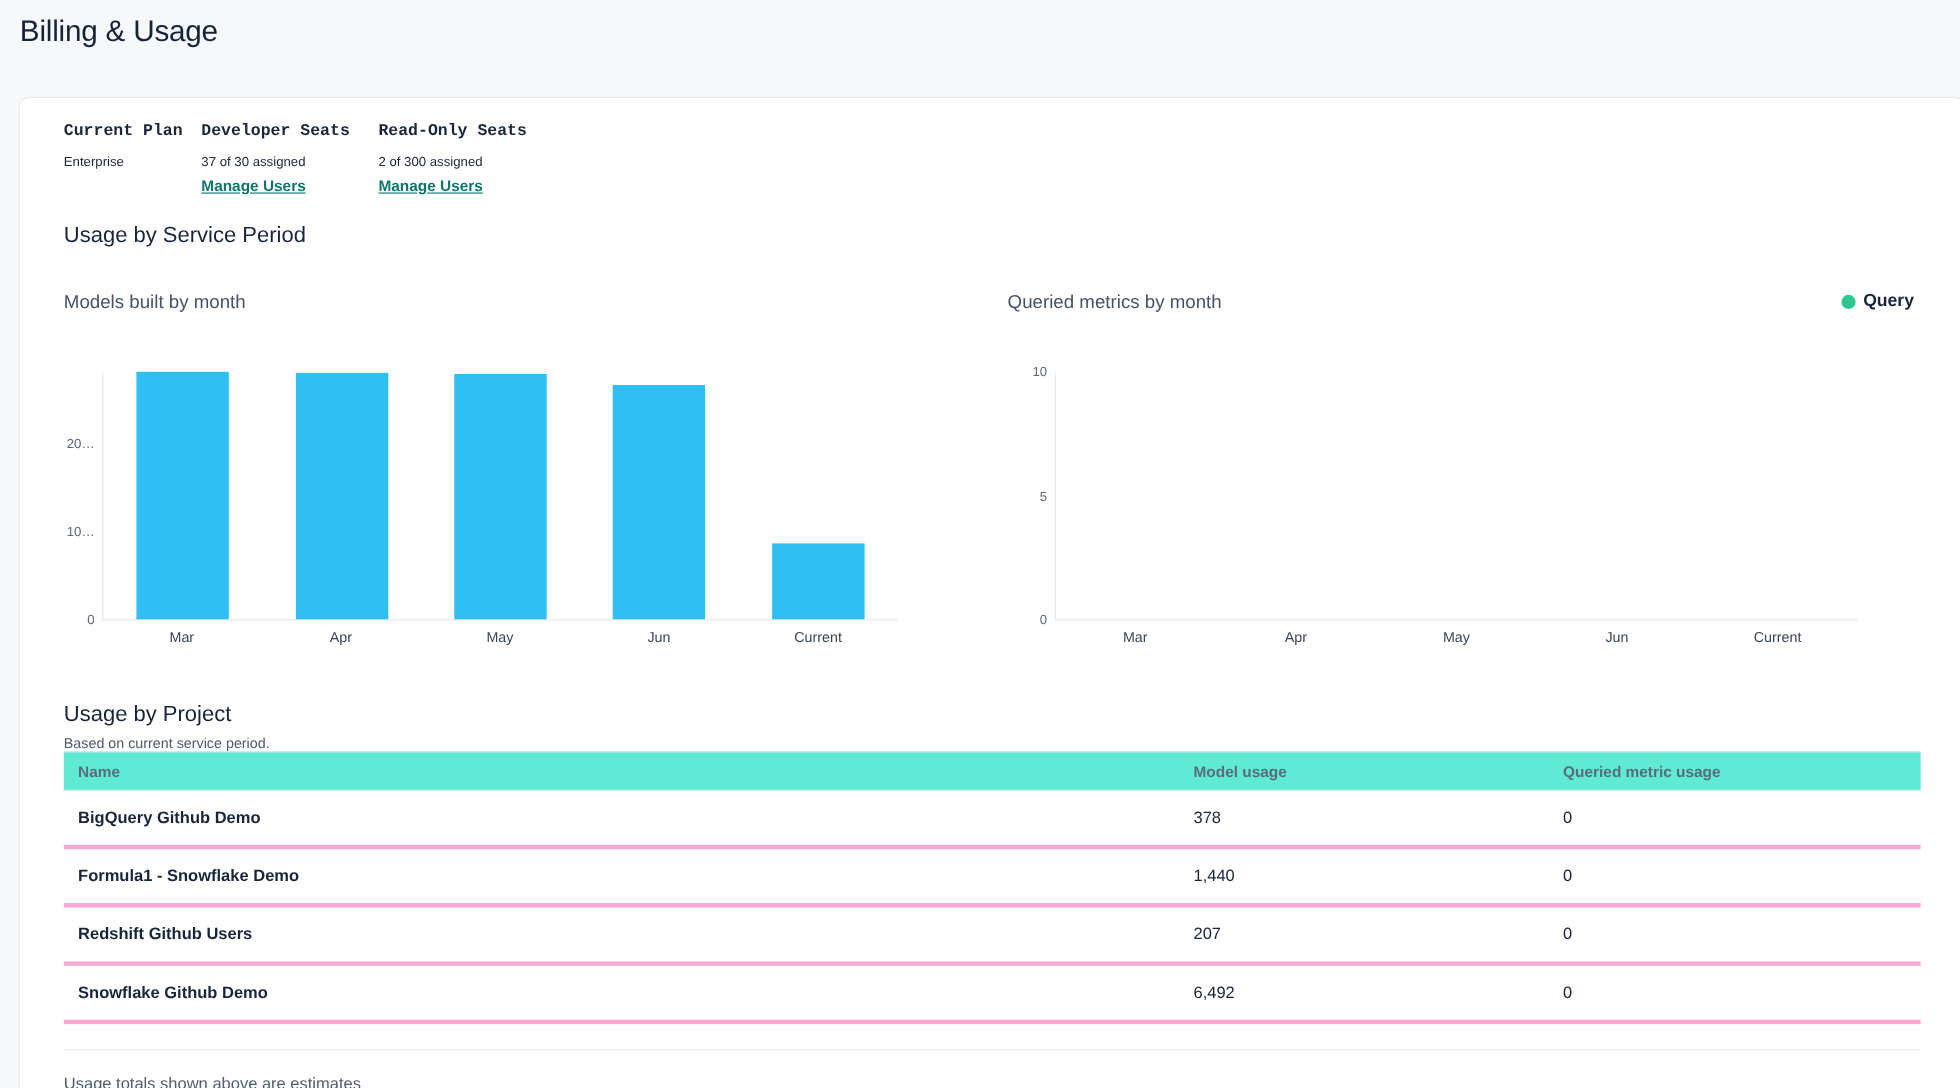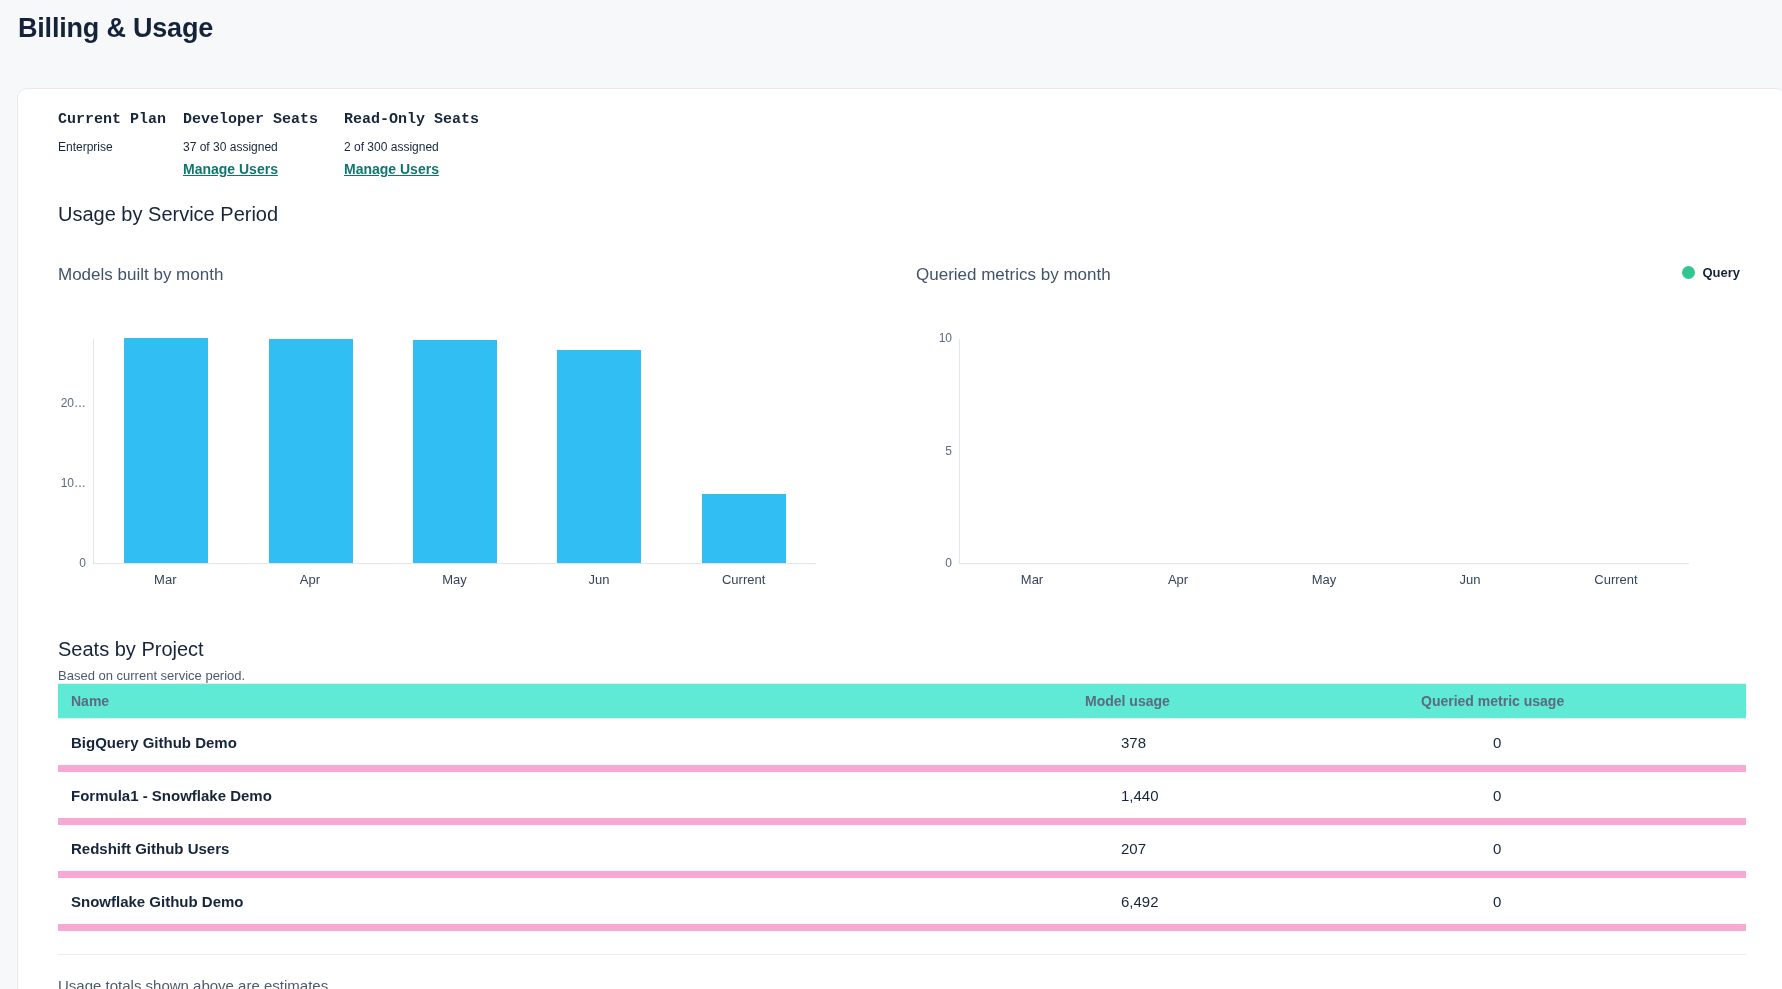--- a/index.html
+++ b/index.html
@@ -5,21 +5,21 @@
   * { margin:0; padding:0; box-sizing:border-box; }
   html,body { width:1782px; height:989px; overflow:hidden; }
   body {
     font-family:"Liberation Sans", sans-serif;
     background:#f7f8f9;
     color:#18263b;
     position:relative;
   }
   .page-title {
     position:absolute; left:18px; top:13px;
-    font-size:27px; font-weight:700; color:#14223a; letter-spacing:-0.2px;
+    font-size:27px; font-weight:400; color:#14223a; letter-spacing:-0.2px;
   }
   .card {
     position:absolute; left:17px; top:88px;
     width:calc(100% - 13px); height:1100px;
     background:#ffffff; border:1px solid #e7e9ec; border-radius:10px;
   }
   
   .seats { position:absolute; left:40px; top:22px; display:flex; }
   .seat-col { display:flex; flex-direction:column; }
   .seat-col.c1 { width:125px; }
@@ -28,21 +28,21 @@
   .seat-value { font-size:12px; color:#18263b; }
   .seat-link { margin-top:7px; font-size:14px; font-weight:600; color:#0f766e; text-decoration:underline; cursor:pointer; width:max-content; }
   
   .section-title { position:absolute; left:40px; font-size:20px; font-weight:500; color:#16253b; }
   .svc-period { top:114px; }
   .chart-title { position:absolute; top:176px; font-size:17px; font-weight:400; color:#44536a; }
   .chart-title.left { left:40px; }
   .chart-title.right { left:898px; }
   .legend { position:absolute; top:176px; right:45px; display:flex; align-items:center; gap:7px; cursor:pointer; }
   .legend-dot { width:13px; height:13px; border-radius:50%; background:#2fc78f; }
-  .legend-label { font-size:13px; font-weight:700; color:#16253b; }
+  .legend-label { font-size:16px; font-weight:700; color:#16253b; }
   
   .chart { position:absolute; top:250px; }
   .chart.models { left:75px; width:723px; }
   .chart.metrics { left:941px; width:730px; }
   .plot {
     position:relative; height:225px; width:100%;
     border-left:1px solid #e2e5e9; border-bottom:1px solid #e2e5e9;
   }
   .bars { position:absolute; left:0; right:0; top:0; bottom:0; display:flex; align-items:flex-end; }
   .slot { flex:1; display:flex; justify-content:center; align-items:flex-end; height:100%; }
@@ -56,21 +56,21 @@
   
   .proj-title { top:549px; }
   .proj-subtitle { position:absolute; left:40px; top:579px; font-size:13px; color:#4c5a6b; }
   .table { position:absolute; left:40px; top:594px; width:1688px; }
   .trow { display:grid; grid-template-columns:1027px 336px auto; align-items:center; }
   .thead {
     height:36px; background:#5eead4;
     border-top:1px solid #e9ebee; border-bottom:1px solid #e9ebee;
   }
   .thead > div { font-size:14px; font-weight:600; color:#5b6b7d; }
-  .tbody-row { height:53px; border-bottom:7px solid #f9a8d4;gap:36px; }
+  .tbody-row { height:53px; border-bottom:4px solid #f9a8d4; }
   .cell-name { padding-left:13px; font-size:15px; font-weight:700; color:#16253b; }
   .cell-num { font-size:15px; color:#16253b; }
   .table-footer { height:24px; border-bottom:1px solid #e9ebee; }
   .footnote { position:absolute; left:40px; top:888px; font-size:15px; color:#4e5d6e; }
 </style>
 </head>
 <body>
 
 <h1 class="page-title">Billing &amp; Usage</h1>
 
@@ -160,21 +160,21 @@
       </div>
     <div class="xlabels">
         <div class="xlab">Mar</div>
         <div class="xlab">Apr</div>
         <div class="xlab">May</div>
         <div class="xlab">Jun</div>
         <div class="xlab">Current</div>
       </div>
   </div>
 
-  <div class="section-title proj-title">Seats by Project</div>
+  <div class="section-title proj-title">Usage by Project</div>
   <div class="proj-subtitle">Based on current service period.</div>
 
   <div class="table">
     <div class="trow thead">
       <div class="cell-name" style="font-weight:600;color:#5b6b7d;">Name</div>
       <div>Model usage</div>
       <div>Queried metric usage</div>
     </div>
 
     <div class="trow tbody-row">

